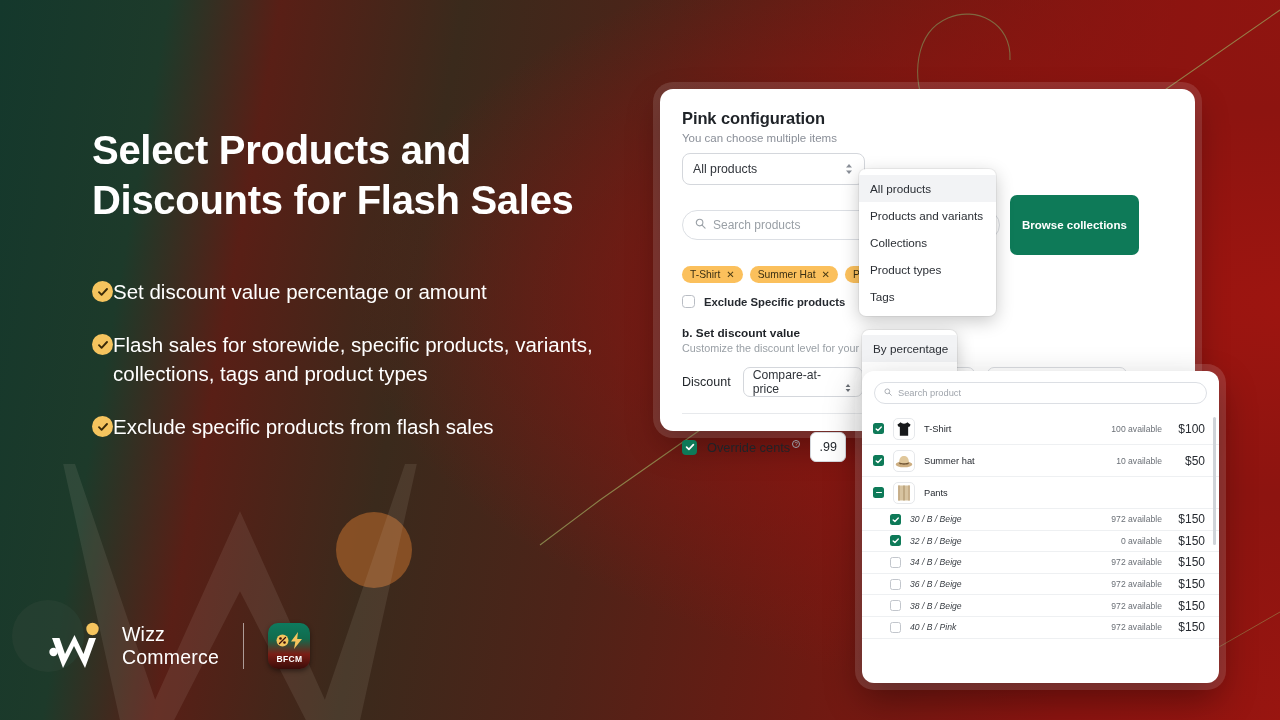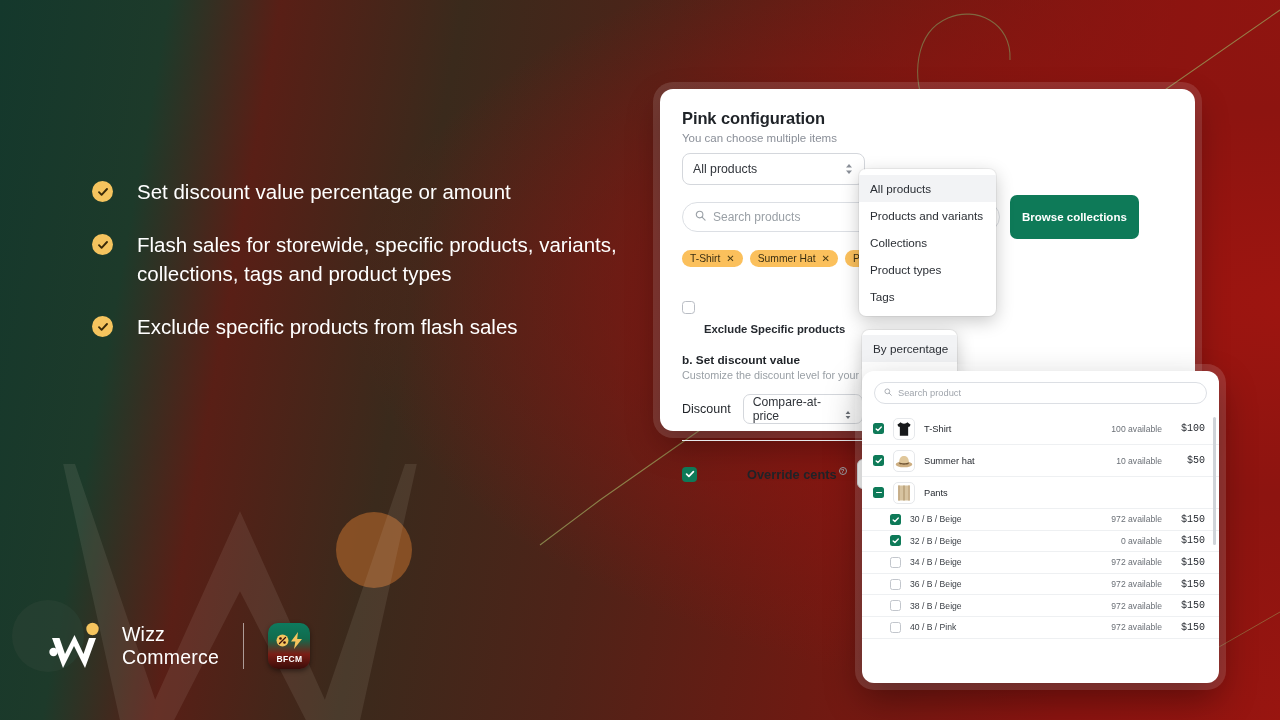--- a/index.html
+++ b/index.html
@@ -28,21 +28,21 @@
   .circ-green { left: 12px; top: 600px; width: 72px; height: 72px; background: #2c4434; opacity: .55; }
   .deco-lines { position: absolute; inset: 0; }
 
   
   #left { position: absolute; left: 92px; top: 125px; width: 560px; }
   #headline {
     color: #fff; font-size: 40px; line-height: 50px; font-weight: bold;
     letter-spacing: -0.3px;
   }
   #bullets { margin-top: 52px; display: flex; flex-direction: column; gap: 24px; }
-  .bullet { display: flex; align-items: flex-start; gap: 24px; }
+  .bullet { display: flex; align-items: flex-start; gap: 0; }
   .bullet-icon {
     flex: 0 0 auto; width: 21px; height: 21px; border-radius: 50%;
     background: #F5C45E; margin-top: 4px;
     display: flex; align-items: center; justify-content: center;
   }
   .bullet-icon svg { width: 12px; height: 12px; display: block; }
   .bullet-text { color: #fff; font-size: 20.5px; line-height: 29px; }
 
   
   #logo-row { position: absolute; left: 46px; top: 620px; display: flex; align-items: center; gap: 20px; }
@@ -82,39 +82,39 @@
   .caret-ud svg { display: block; }
 
   .search-row { margin-top: 10px; display: flex; align-items: center; gap: 10px; }
   .search-box {
     width: 318px; height: 30px; border: 1px solid #dcdfe4; border-radius: 16px;
     display: flex; align-items: center; gap: 7px; padding: 0 12px;
     font-size: 12px; color: #9aa0a6; background: #fff;
   }
   .btn-green {
     background: #0e7a58; color: #fff; font-size: 11.5px; font-weight: bold;
-    border: none; border-radius: 7px; padding: 16px 12px; cursor: pointer;
+    border: none; border-radius: 7px; padding: 24px 12px; cursor: pointer;
     white-space: nowrap;
   }
 
   .tag-row { margin-top: 11px; display: flex; gap: 7px; }
   .tag {
     background: #FBC05C; color: #3a2f13; font-size: 10.3px; border-radius: 9px;
     padding: 3px 8px; display: flex; align-items: center; gap: 6px;
   }
   .tag .x { font-size: 10px; color: #4a3b14; cursor: pointer; }
 
   .check-row { margin-top: 12px; display: flex; align-items: center; gap: 9px; }
   .cbox-empty { width: 13px; height: 13px; border: 1.4px solid #b9bdc4; border-radius: 3.5px; background: #fff; }
   .cbox-filled {
     width: 15px; height: 15px; border-radius: 4px; background: #0e7a58;
     display: flex; align-items: center; justify-content: center;
   }
   .cbox-filled svg { width: 10px; height: 10px; display: block; }
-  .check-label { font-size: 11.3px; color: #262a30; font-weight: bold; margin-top: 44px; }
+  .check-label { font-size: 11.3px; color: #262a30; font-weight: bold; }
 
   .divider { height: 1px; background: #e7e9ec; margin: 16px 0 0 0; }
 
   .discount-row { margin-top: 13px; display: flex; align-items: center; gap: 12px; }
   .discount-lbl { font-size: 12.5px; color: #1f2328; }
   .sel-box {
     height: 30px; border: 1px solid #d4d7dc; border-radius: 7px; background: #fff;
     display: flex; align-items: center; justify-content: space-between;
     padding: 0 9px; font-size: 12.2px; color: #31353b; gap: 8px;
   }
@@ -123,21 +123,21 @@
   .num-box {
     width: 140px; height: 30px; border: 1px solid #d4d7dc; border-radius: 7px;
     background: #fff; display: flex; align-items: center; padding: 0 6px 0 10px;
     font-size: 12.5px; color: #1f2328; justify-content: space-between;
   }
   .num-suffix { color: #a6abb2; font-size: 12px; margin-left: auto; margin-right: 6px; }
   .spinner { display: flex; flex-direction: column; gap: 2px; }
   .spinner svg { display: block; }
 
   .override-row { margin-top: 18px; display: flex; align-items: center; gap: 10px; }
-  .ovr-label { font-size: 12.8px; color: #1f2328; font-weight: bold; display: flex; align-items: center; gap: 2px; margin-left: 40px; }
+  .ovr-label { font-size: 12.8px; color: #1f2328; font-weight: normal; display: flex; align-items: center; gap: 2px; }
   .help-dot {
     width: 8px; height: 8px; border-radius: 50%; border: 1.2px solid #9aa0a6;
     font-size: 6px; color: #9aa0a6; display: inline-flex; align-items: center;
     justify-content: center; margin-bottom: 6px;
   }
   .cents-box {
     width: 36px; height: 30px; border: 1px solid #d4d7dc; border-radius: 6px;
     display: flex; align-items: center; justify-content: center;
     font-size: 12.5px; color: #1f2328; background: #fff;
   }
@@ -185,23 +185,23 @@
     width: 11px; height: 11px; border-radius: 2.5px; background: #0e7a58;
     display: flex; align-items: center; justify-content: center; flex: 0 0 auto;
   }
   .p-cb-ind i { width: 6px; height: 1.6px; background: #fff; border-radius: 1px; display: block; }
   .p-thumb {
     width: 22px; height: 22px; border-radius: 5px; border: 1px solid #e6e8eb;
     overflow: hidden; flex: 0 0 auto; background: #fff;
   }
   .p-thumb svg { width: 100%; height: 100%; display: block; }
   .p-name { font-size: 9.3px; color: #262a30; flex: 1; }
-  .p-name.variant-name { font-size: 8.6px; color: #3a3f45; }
+  .p-name.variant-name { font-size: 8.6px; color: #3a3f45; font-style: italic; }
   .p-avail { font-size: 8.6px; color: #6b7077; margin-right: 4px; white-space: nowrap; }
-  .p-price { font-size: 10px; color: #262a30; width: 30px; text-align: right; font-family: Liberation Mono, monospace; }
+  .p-price { font-size: 12px; color: #262a30; width: 30px; text-align: right; }
 
   .picker-footer {
     height: 34px; border-top: 1px solid #e7e9ec; display: flex; align-items: center;
     justify-content: space-between; padding: 0 13px; background: #fff;
   }
   .footer-count { font-size: 8.6px; color: #4a4f56; }
   .footer-btns { display: flex; align-items: center; gap: 9px; }
   .btn-cancel {
     font-size: 8.8px; color: #32363c; background: #fff; border: 1px solid #d4d7dc;
     border-radius: 6px; padding: 5px 11px; cursor: pointer;
@@ -227,20 +227,24 @@
   <div class="circ circ-green"></div>
 
   <div class="bg-watermark">
     <svg viewBox="0 0 300 280">
       <path d="M10 0 L78 200 L150 40 L222 200 L290 0 L300 0 L238 280 L150 108 L62 280 L0 0 Z" fill="#f2e8d8"></path>
     </svg>
   </div>
 </div>
 
 <div id="left">
+  <div id="headline">
+    <span>Select Products and</span><br>
+    <span>Discounts for Flash Sales</span>
+  </div>
 
   <div id="bullets">
     <div class="bullet">
       <span class="bullet-icon">
         <svg viewBox="0 0 12 12">
             <path d="M2 6.2 L4.6 8.8 L10 3" stroke="#3a2a08" stroke-width="1.9" fill="none" stroke-linecap="round" stroke-linejoin="round"></path>
           </svg>
       </span>
       <span class="bullet-text">Set discount value percentage or amount</span>
     </div>

